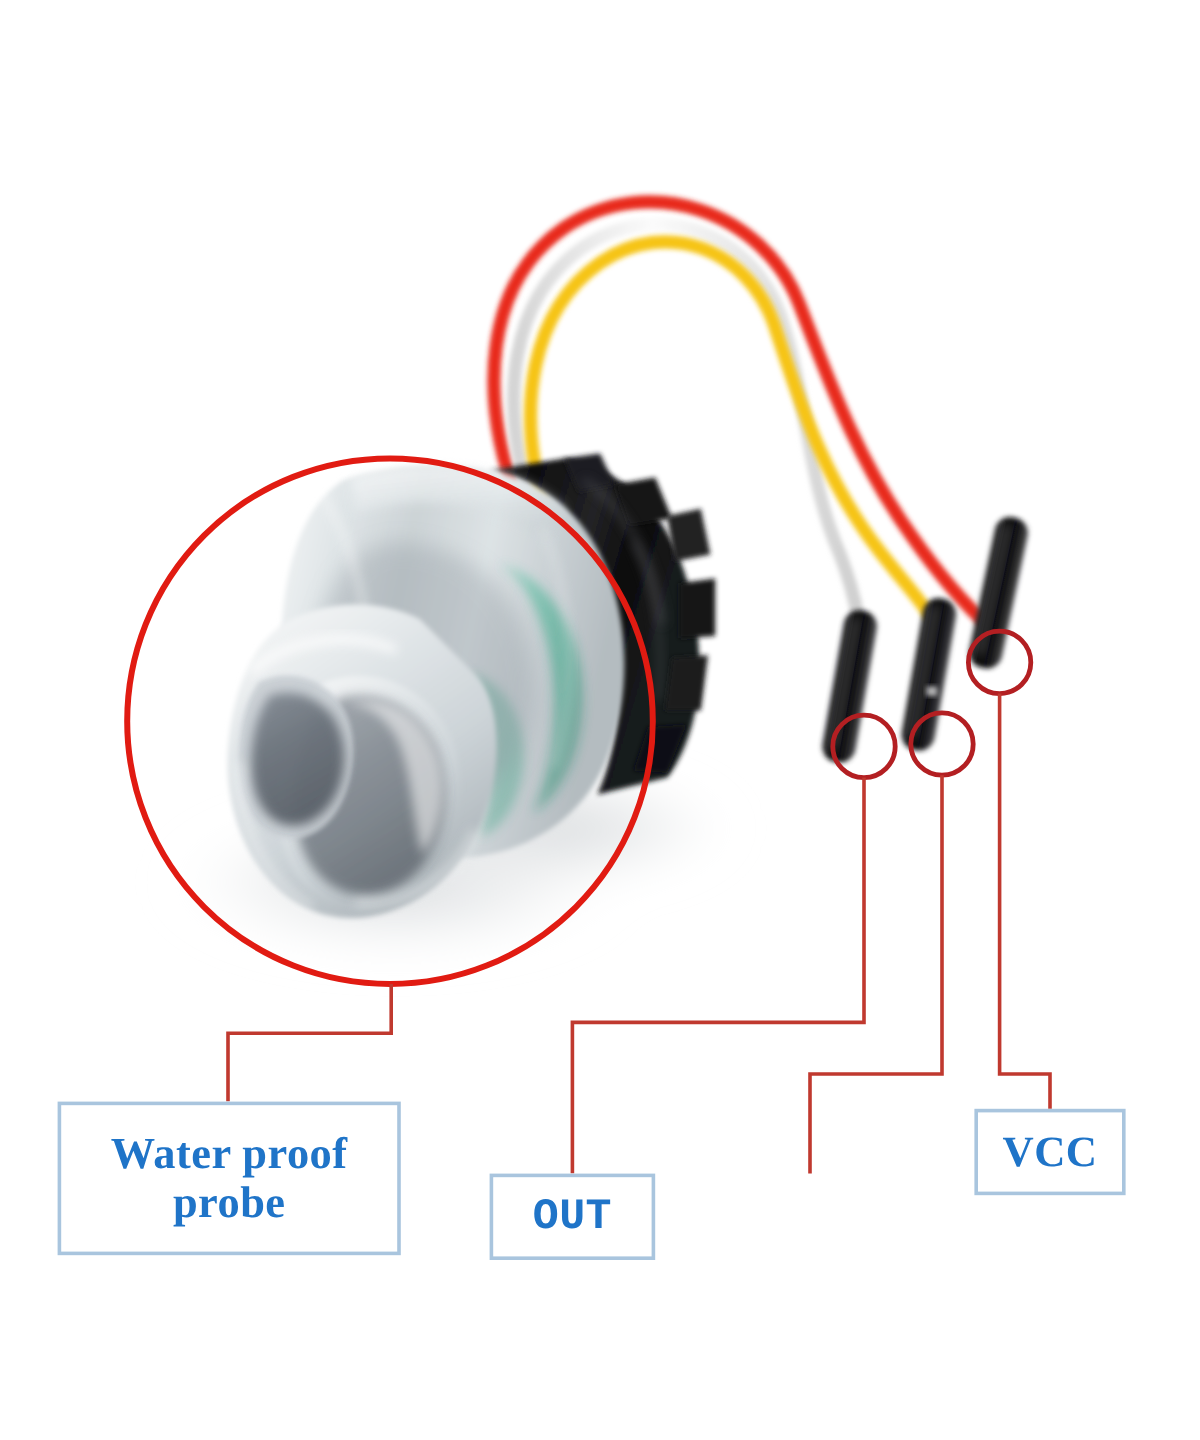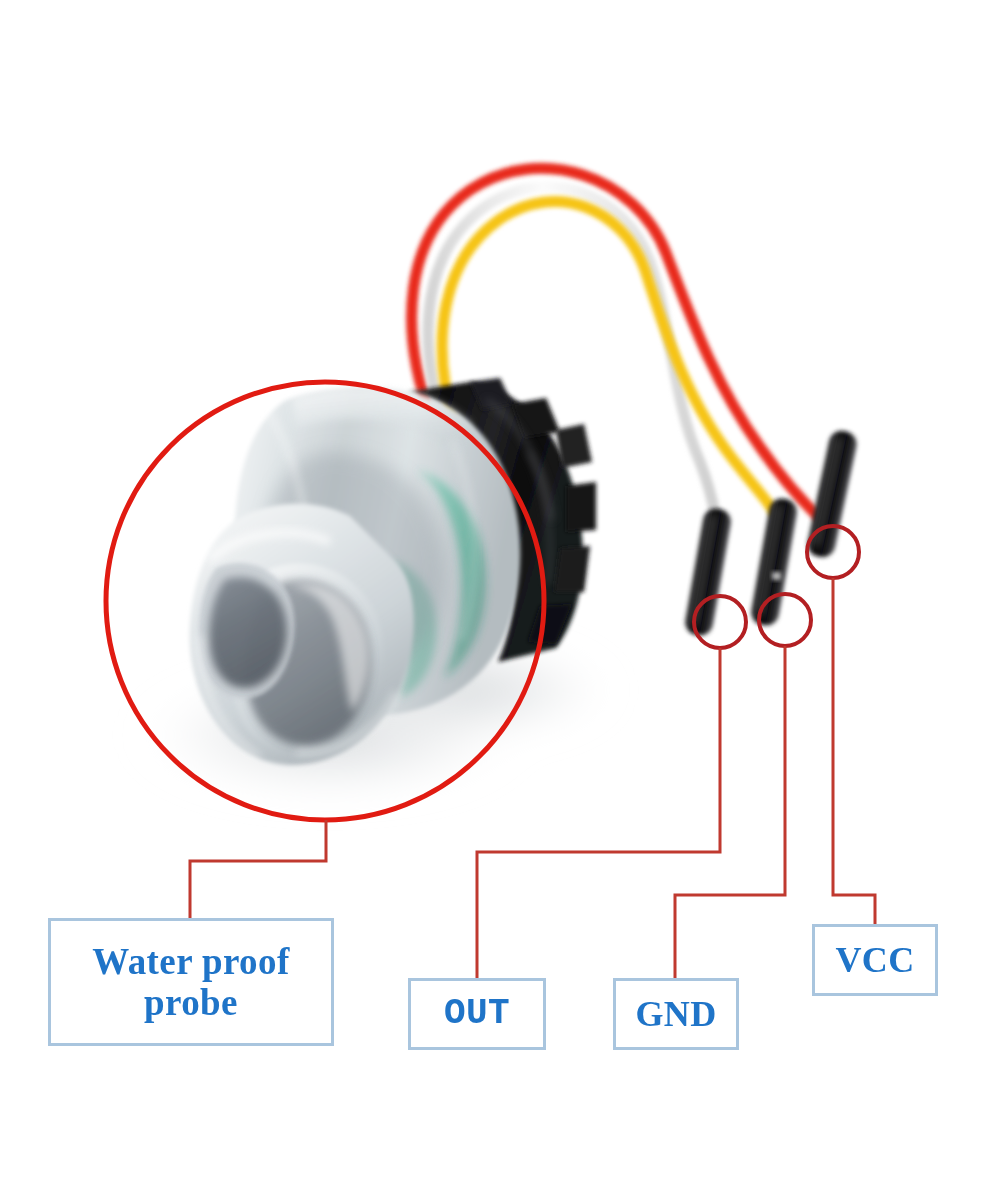--- a/index.html
+++ b/index.html
@@ -295,21 +295,18 @@
   </svg>
 
   <div class="label-box" id="label-probe">
     <span>Water proof probe</span>
   </div>
 
   <div class="label-box" id="label-out">
     <span>OUT</span>
   </div>
 
-  <div class="label-box" id="label-gnd">
-    <span>GND</span>
-  </div>
 
   <div class="label-box" id="label-vcc">
     <span>VCC</span>
   </div>
 
 </div>
 
 </body></html>

